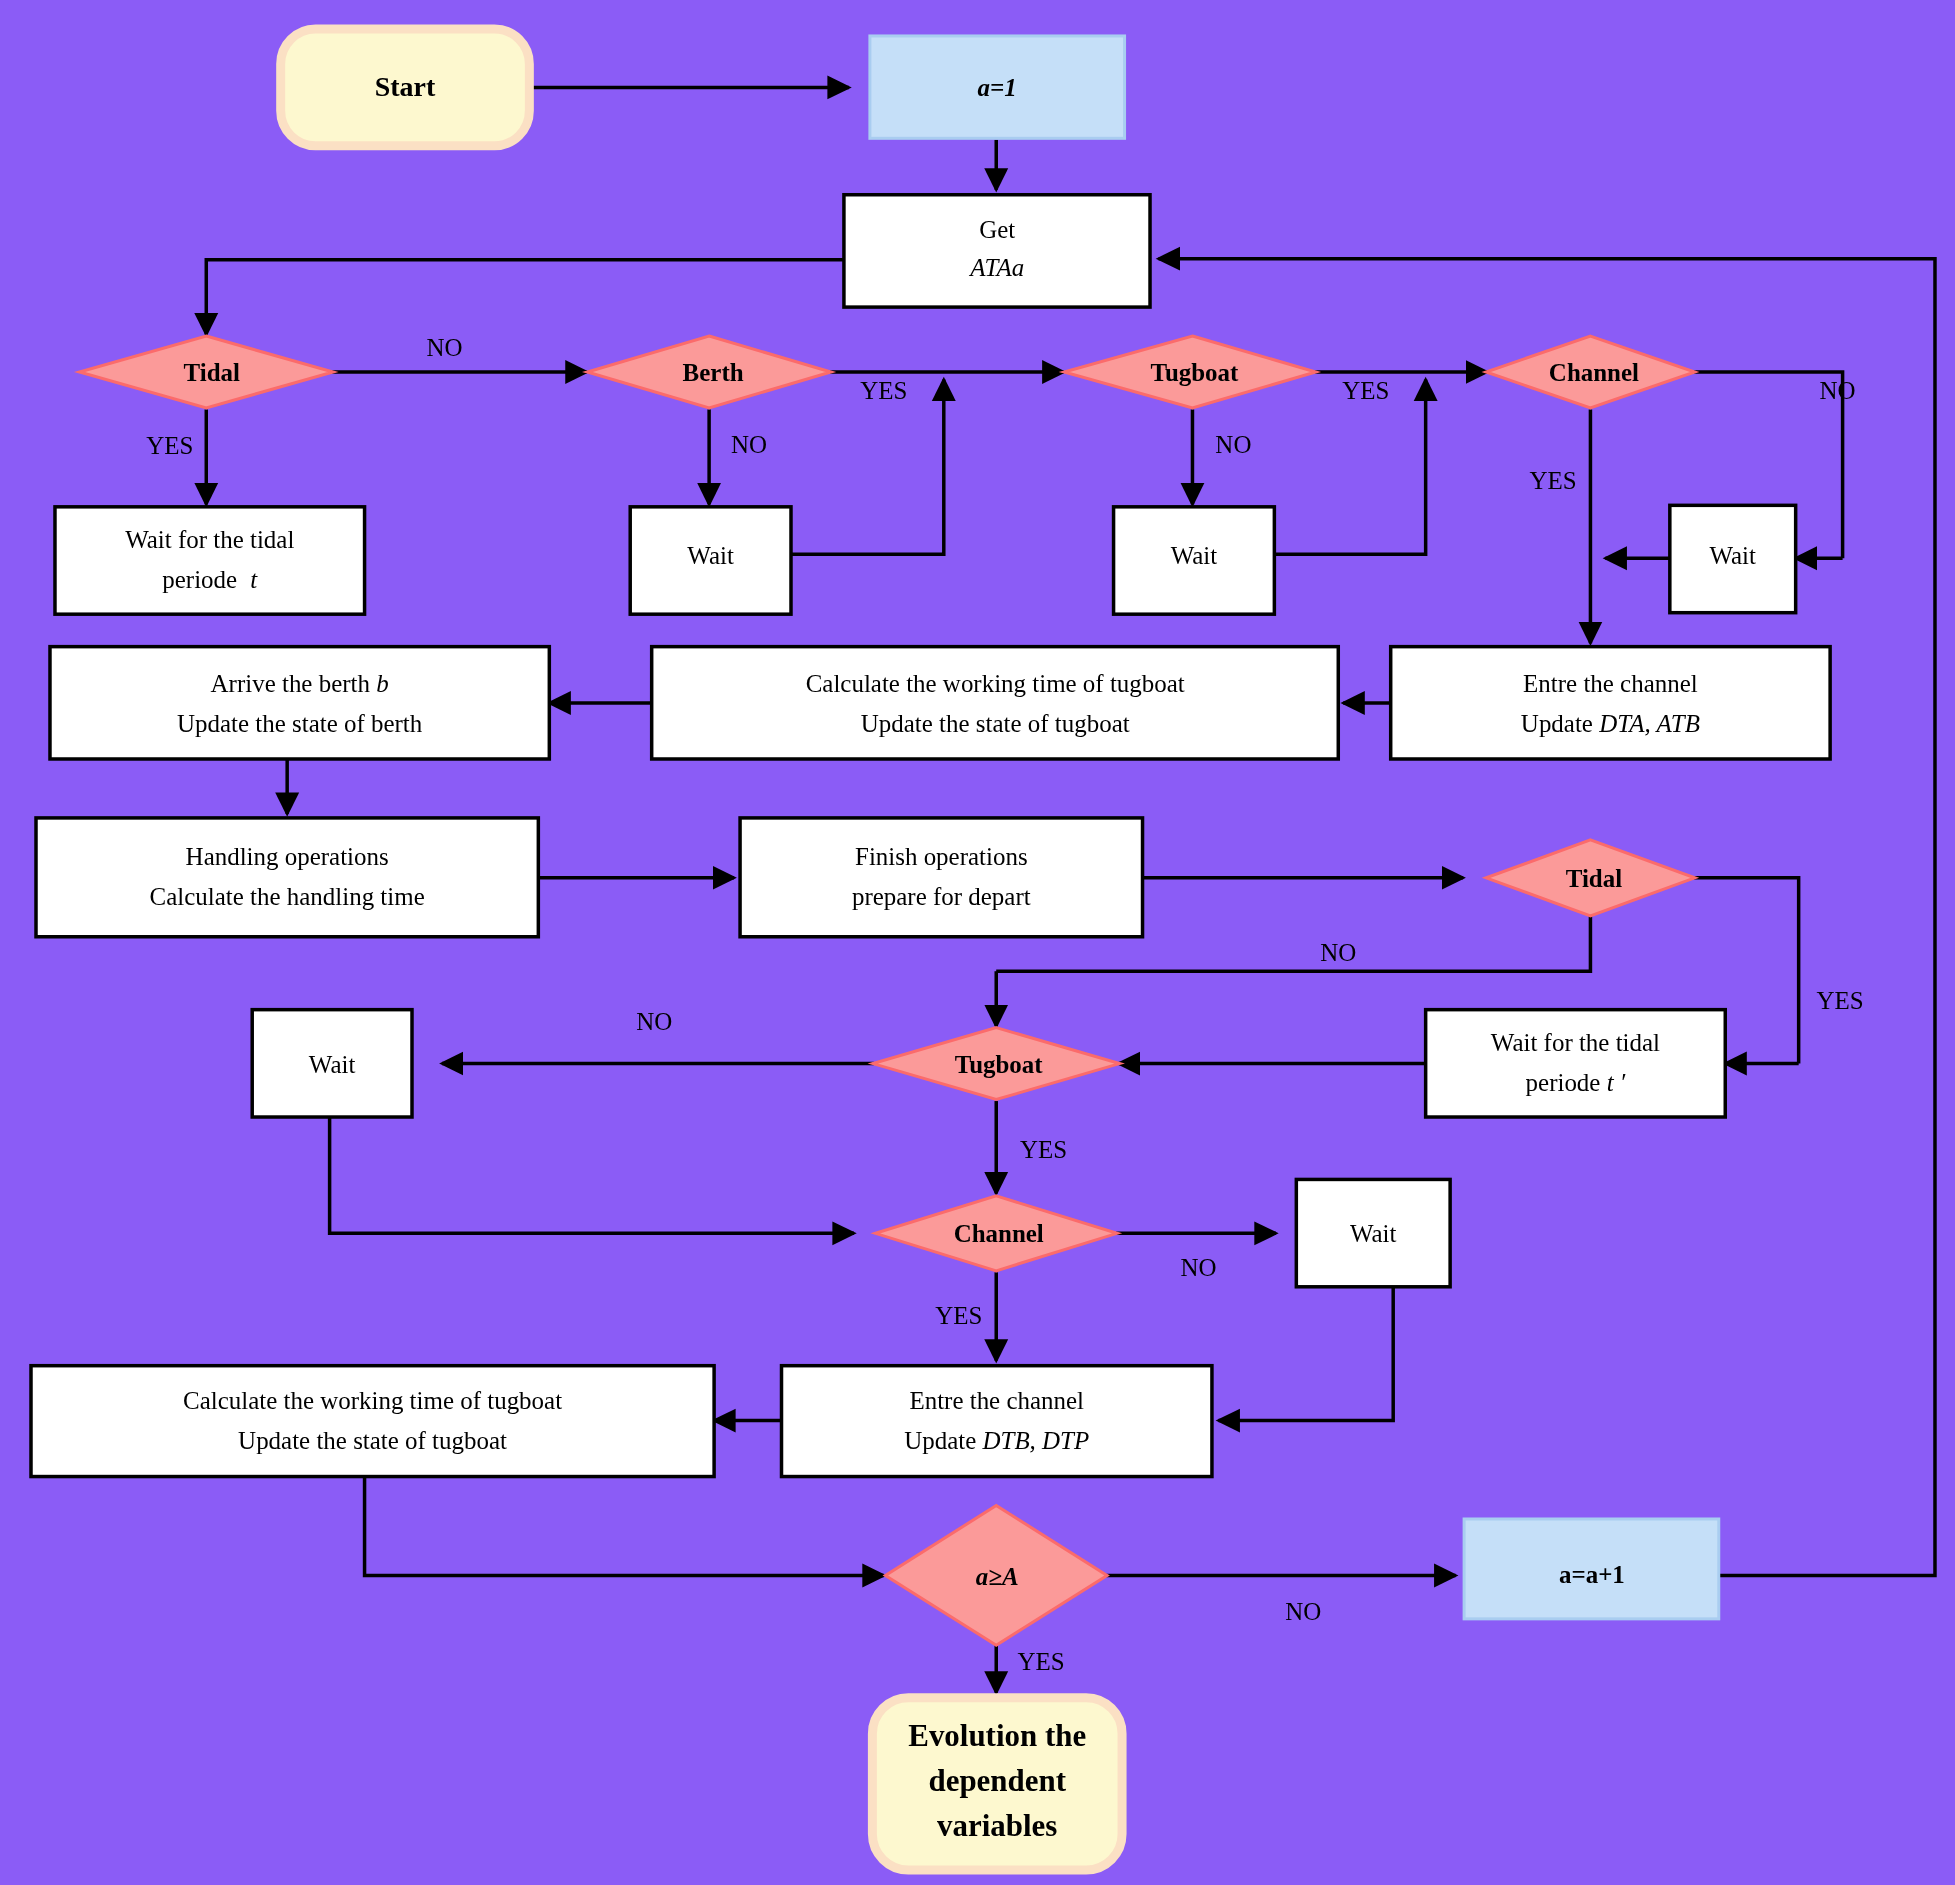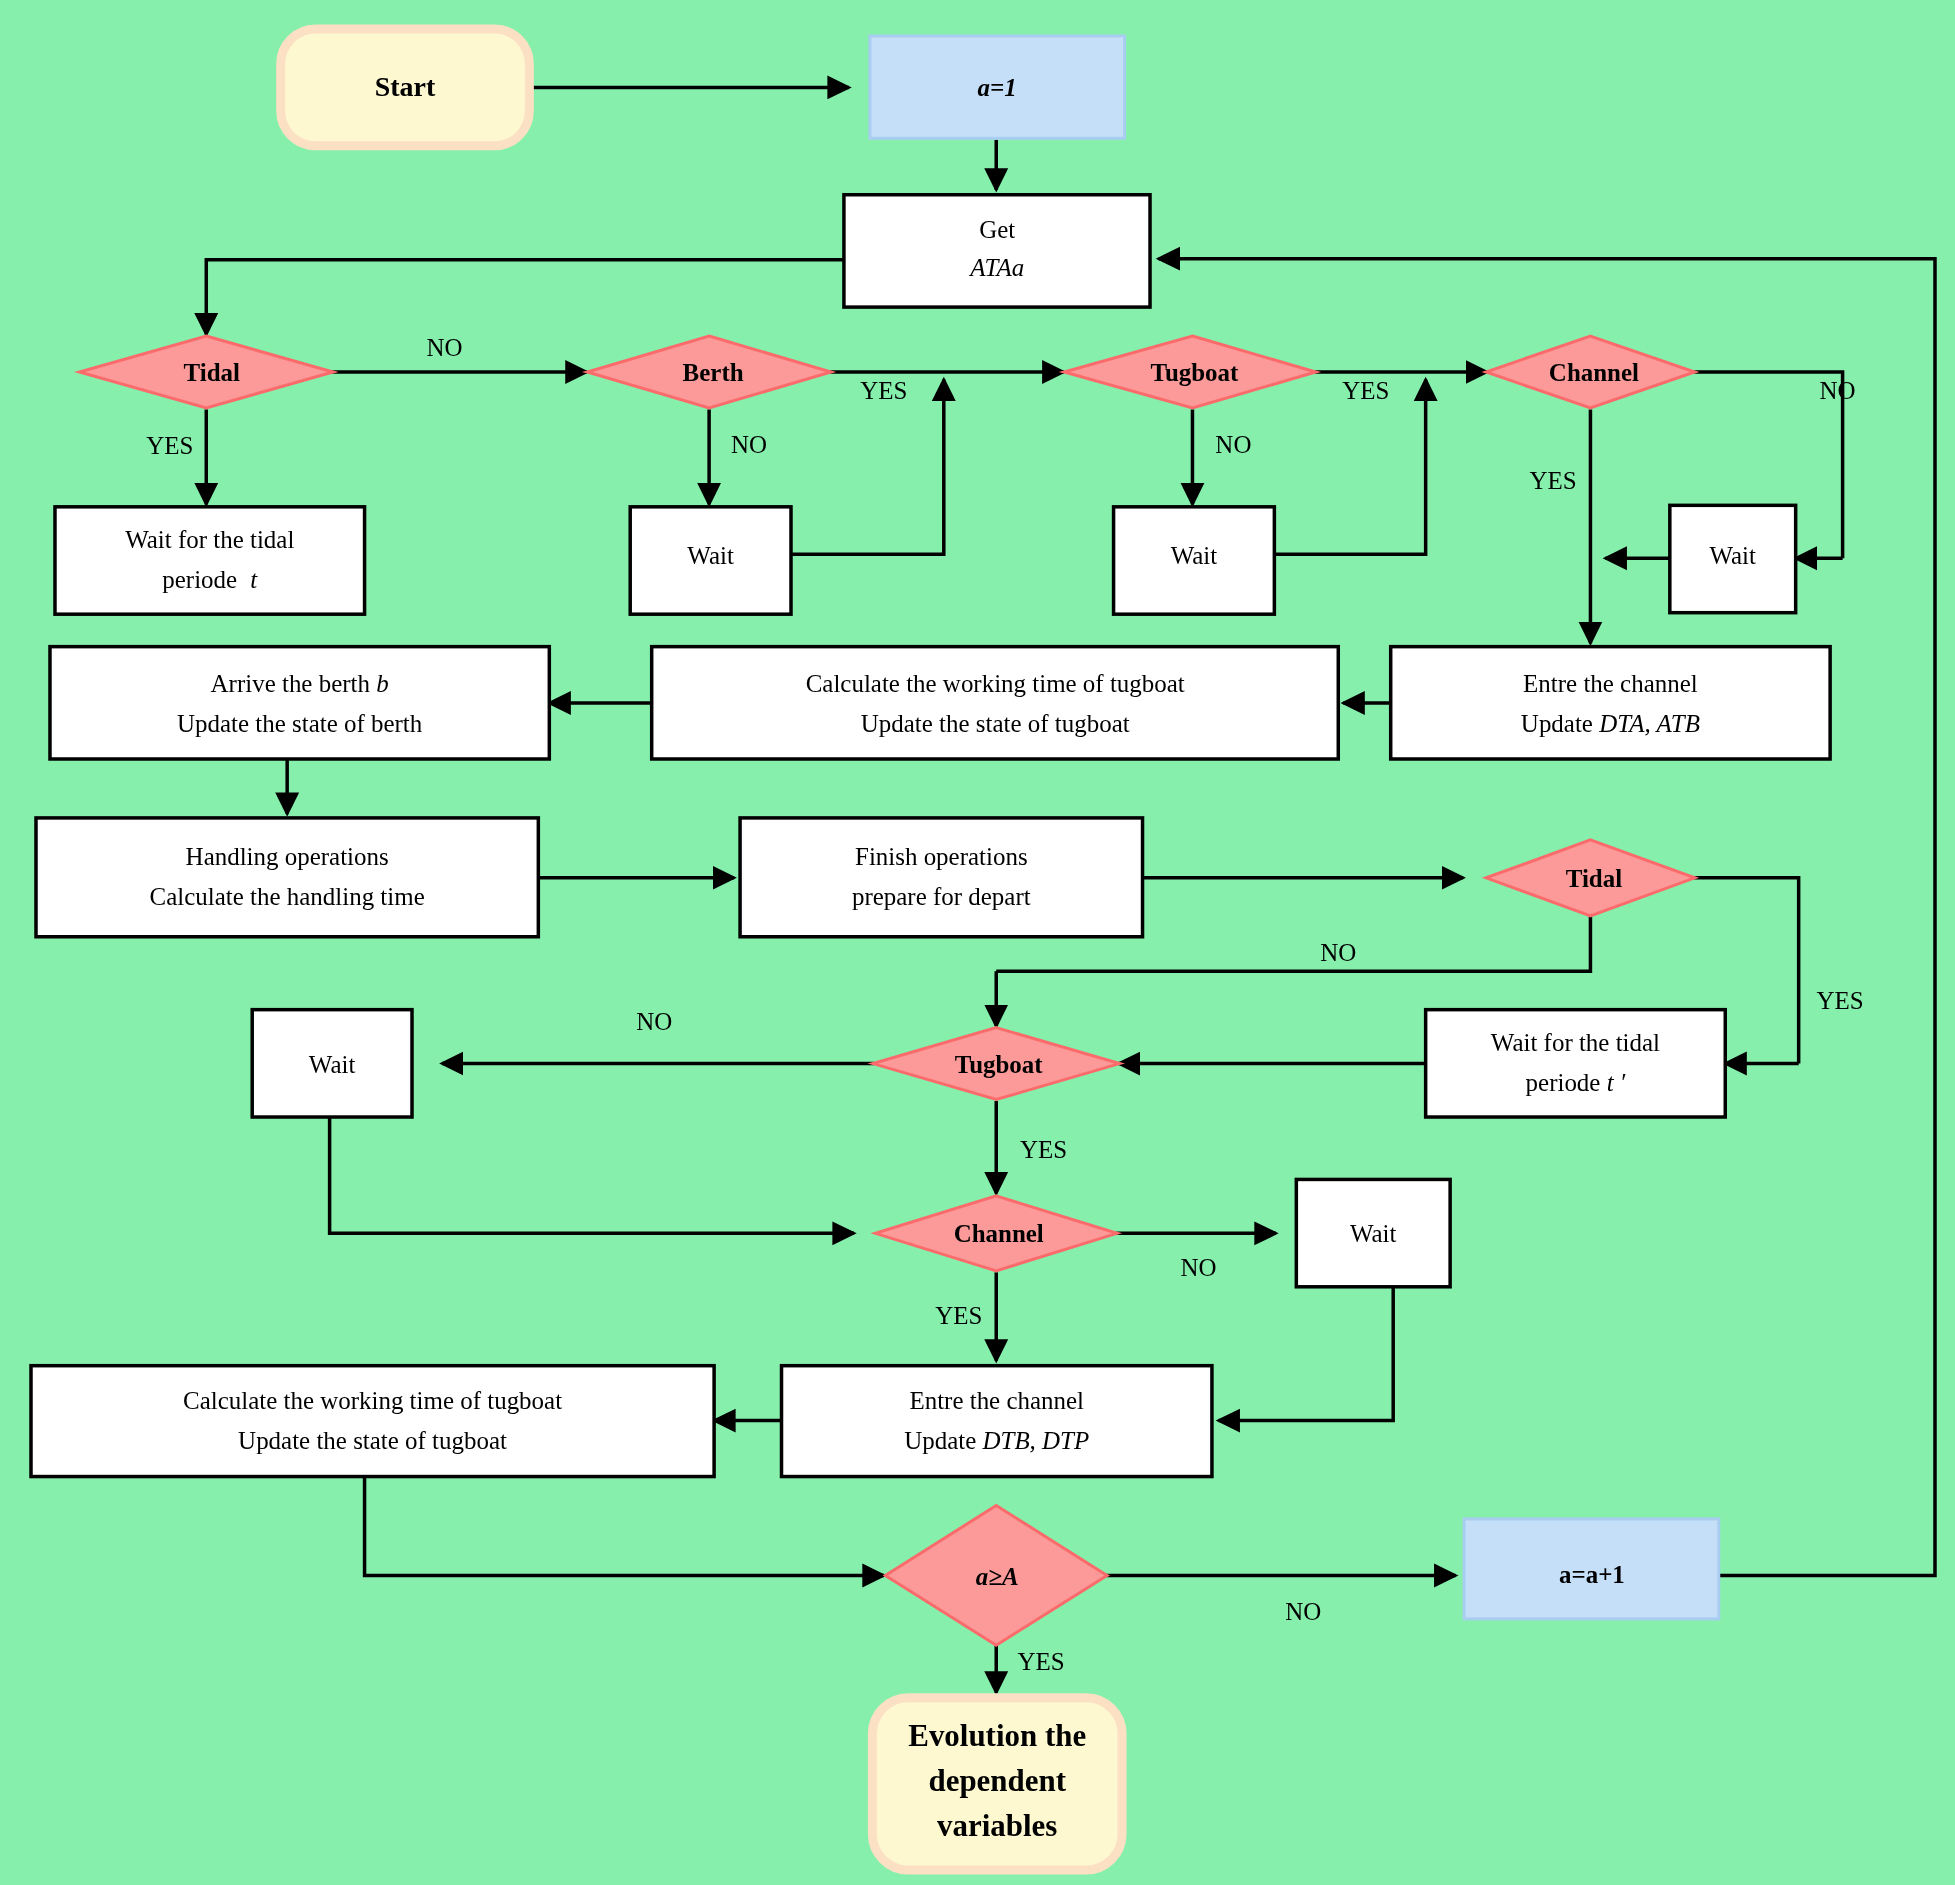--- a/index.html
+++ b/index.html
@@ -1,17 +1,17 @@
 <!DOCTYPE html>
 <html style="font-size:8px"><head>
 <meta charset="utf-8">
 <style>
   html,body{margin:0;padding:0;background:#ffffff;}
   body{font-family:"Liberation Serif", serif;}
-  #stage{position:relative;width:1955px;height:1885px;background:#86efac;overflow:hidden;}
+  #stage{position:relative;width:1955px;height:1885px;background:#8b5cf6;overflow:hidden;}
   svg#flow{position:absolute;left:0;top:0;width:1955px;height:1885px;}
   .shp-rect{fill:#ffffff;stroke:#000000;stroke-width:7;}
   .shp-rect-blue{fill:#c5dff8;stroke:#a9cdf0;stroke-width:6;}
   .shp-term{fill:#fdf8cf;stroke:#fbe0c4;stroke-width:18;}
   .shp-dia{fill:#fb9a99;stroke:#fb6b6b;stroke-width:6;}
   .ln{stroke:#000000;stroke-width:7;fill:none;stroke-linecap:butt;stroke-linejoin:miter;}
   .ah{fill:#000000;}
   text{font-family:"Liberation Serif", serif;fill:#000000;}
   .t-body{font-size:50px;}
   .t-dia{font-size:50px;font-weight:bold;}

